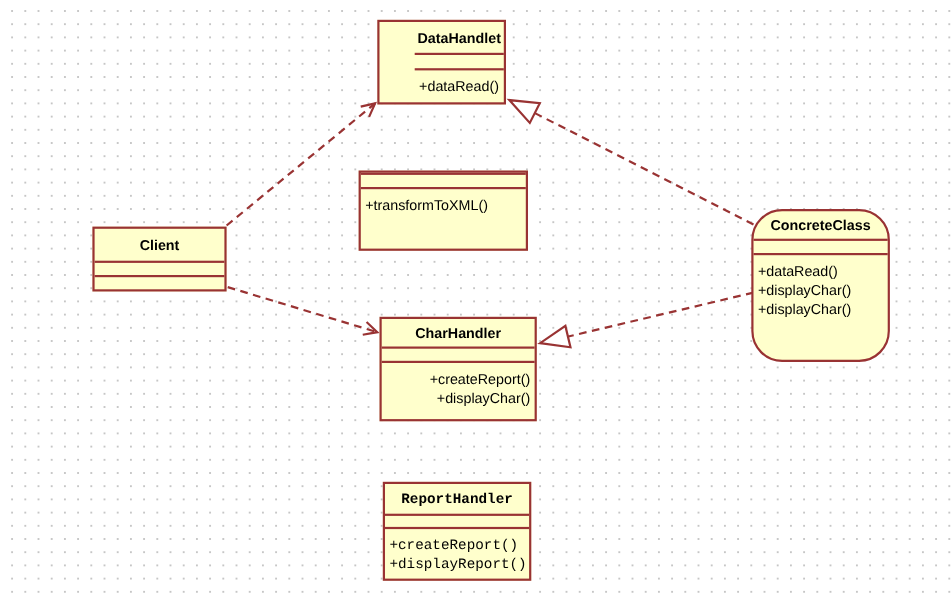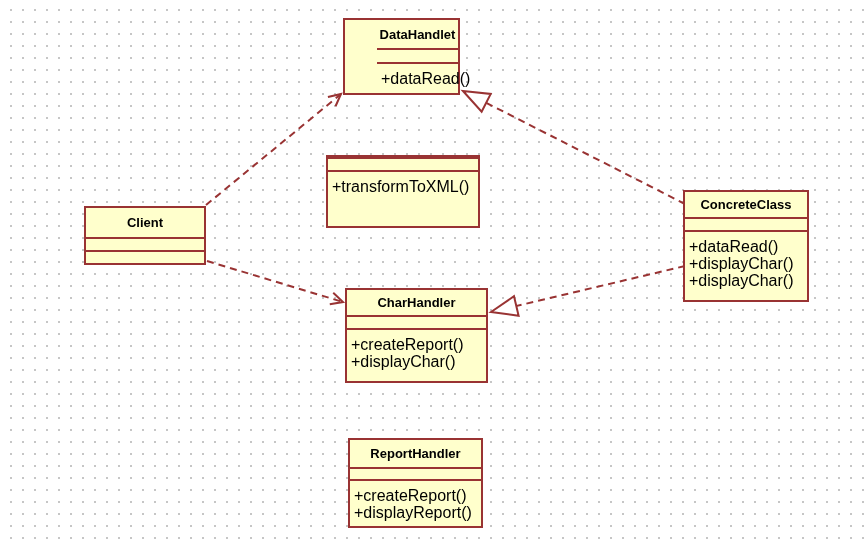--- a/index.html
+++ b/index.html
@@ -30,21 +30,21 @@
   }
   .uml-empty{
     border-top:2px solid #993333;
     box-sizing:border-box;
   }
   .uml-methods{
     border-top:2px solid #993333;
     flex:1;
     box-sizing:border-box;
     padding:6px 4px 2px 4px;
-    font-size:16px;
+    font-size:13px;
     line-height:17px;
     white-space:nowrap;
   }
 </style>
 </head>
 <body>
 
 <div id="canvas">
 
   <svg id="wires">
@@ -80,40 +80,40 @@
       <div>+transformToXML()</div>
     </div>
   </div>
 
   <div class="uml-class" style="left:84px;top:206px;width:122px;height:59px;">
     <div class="uml-title" style="height:29px;">Client</div>
     <div class="uml-empty" style="height:13px;"></div>
     <div class="uml-empty" style="flex:1;"></div>
   </div>
 
-  <div class="uml-class" style="left:683px;top:190px;width:126px;height:112px;">
+  <div class="uml-class" style="left:683px;top:190px;width:126px;height:139px;border-radius:28px;">
     <div class="uml-title" style="height:25px;">ConcreteClass</div>
     <div class="uml-empty" style="height:13px;"></div>
     <div class="uml-methods">
       <div>+dataRead()</div>
       <div>+displayChar()</div>
       <div>+displayChar()</div>
     </div>
   </div>
 
-  <div class="uml-class" style="left:345px;top:288px;width:143px;height:95px;">
+  <div class="uml-class" style="left:345px;top:288px;width:143px;height:95px;text-align:right;">
     <div class="uml-title" style="height:25px;">CharHandler</div>
     <div class="uml-empty" style="height:13px;"></div>
     <div class="uml-methods">
       <div>+createReport()</div>
       <div>+displayChar()</div>
     </div>
   </div>
 
-  <div class="uml-class" style="left:348px;top:438px;width:135px;height:90px;">
+  <div class="uml-class" style="left:348px;top:438px;width:135px;height:90px;font-family:Liberation Mono, monospace;">
     <div class="uml-title" style="height:27px;">ReportHandler</div>
     <div class="uml-empty" style="height:12px;"></div>
     <div class="uml-methods">
       <div>+createReport()</div>
       <div>+displayReport()</div>
     </div>
   </div>
 
 </div>
 

